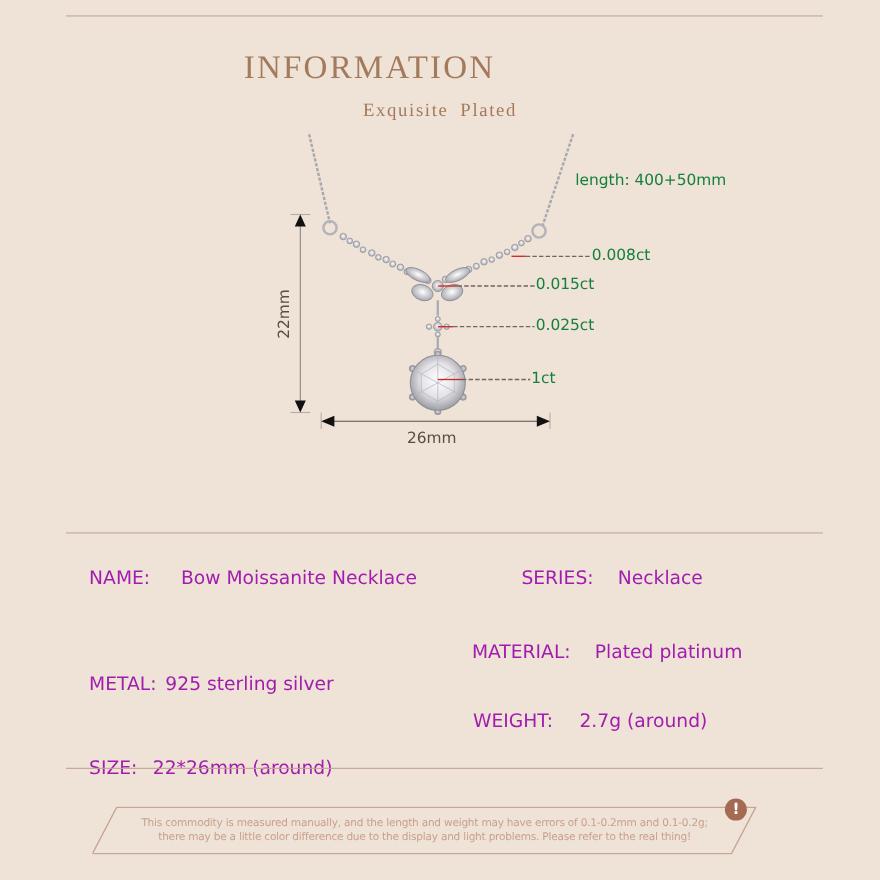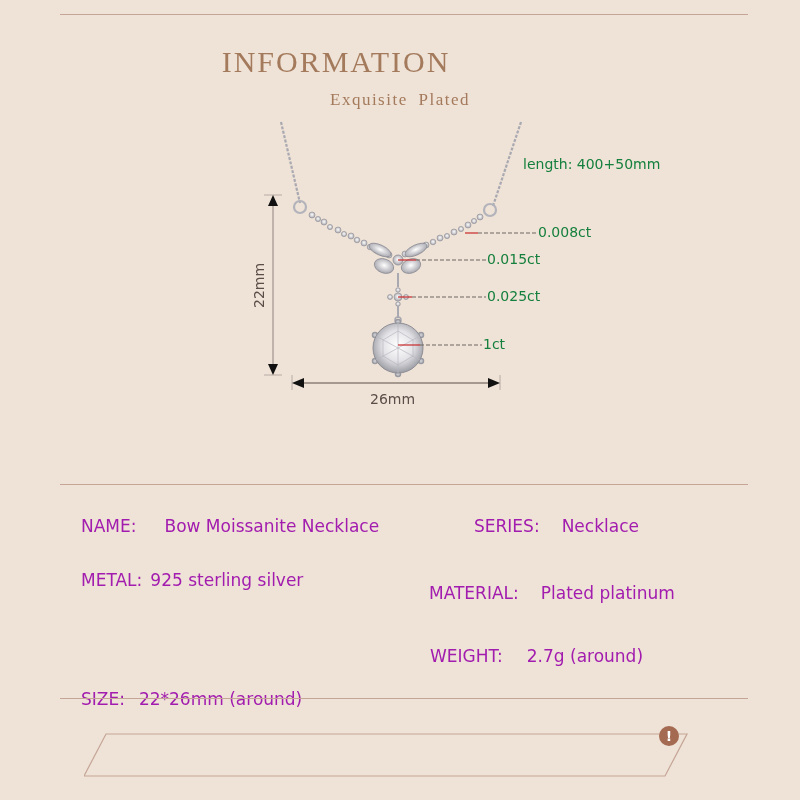--- a/index.html
+++ b/index.html
@@ -199,33 +199,37 @@
 <div class="dim-label" style="left:370px; top:391px;">26mm</div>
 
 <div class="divider" style="top:484px;"></div>
 
 <div class="spec" style="left:81px; top:516px;">
   <span class="k">NAME:</span><span style="display:inline-block;width:14px"></span><span>Bow Moissanite Necklace</span>
 </div>
 <div class="spec" style="left:429px; top:516px;margin-left:45px;">
   <span class="k">SERIES:</span><span style="display:inline-block;width:8px"></span><span>Necklace</span>
 </div>
-<div class="spec" style="left:81px; top:570px;">
+<div class="spec" style="left:81px; top:612px;">
   <span class="k" style="margin-right:8px">METAL:</span><span>925 sterling silver</span>
 </div>
 <div class="spec" style="left:429px; top:583px;">
   <span class="k">MATERIAL:</span><span style="display:inline-block;width:8px"></span><span>Plated platinum</span>
 </div>
 <div class="spec" style="left:81px; top:645px;margin-top:44px;">
   <span class="k">SIZE:</span><span>22*26mm (around)</span>
 </div>
 <div class="spec" style="left:430px; top:646px;">
   <span class="k">WEIGHT:</span><span style="display:inline-block;width:10px"></span><span>2.7g (around)</span>
 </div>
 
 <div class="divider" style="top:698px;"></div>
 
 <div class="notice">
   <svg width="604" height="44" viewBox="0 0 604 44">
     <polygon points="22,1 603,1 581,43 0,43" fill="none" stroke="#c4a596" stroke-width="1.2"></polygon>
   </svg>
+  <div class="notice-text">
+    <div>This commodity is measured manually, and the length and weight may have errors of 0.1-0.2mm and 0.1-0.2g;</div>
+    <div>there may be a little color difference due to the display and light problems. Please refer to the real thing!</div>
+  </div>
 </div>
 <div class="warn">!</div>
 
 </body></html>

